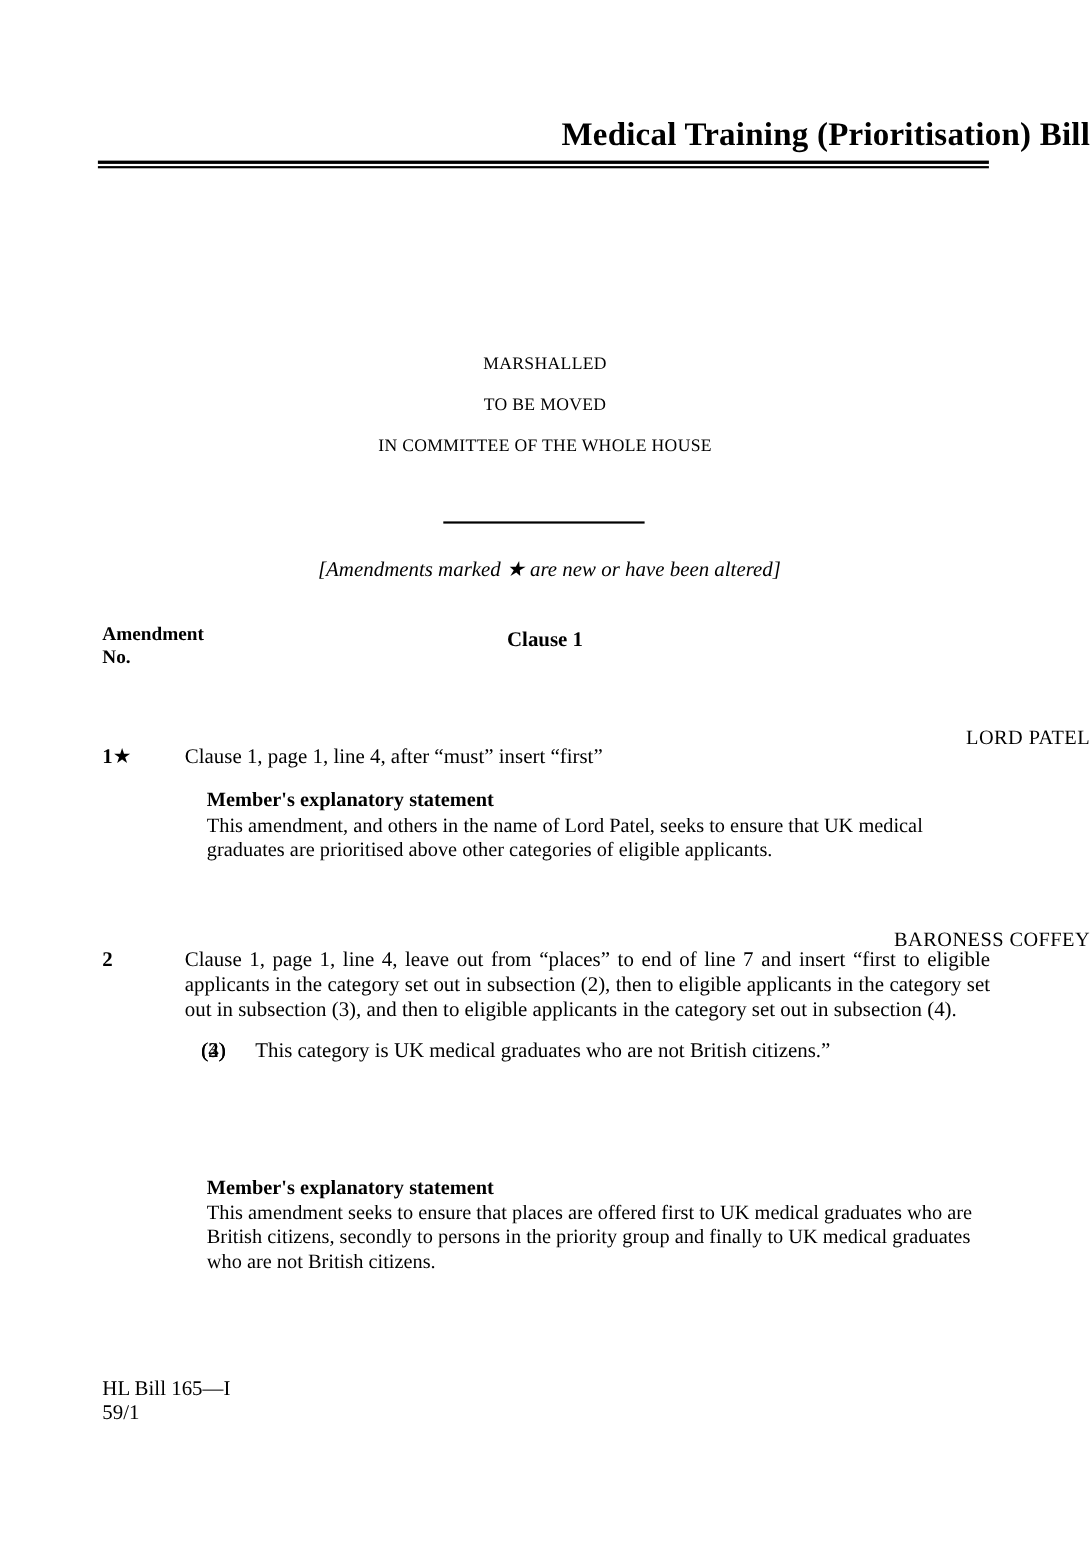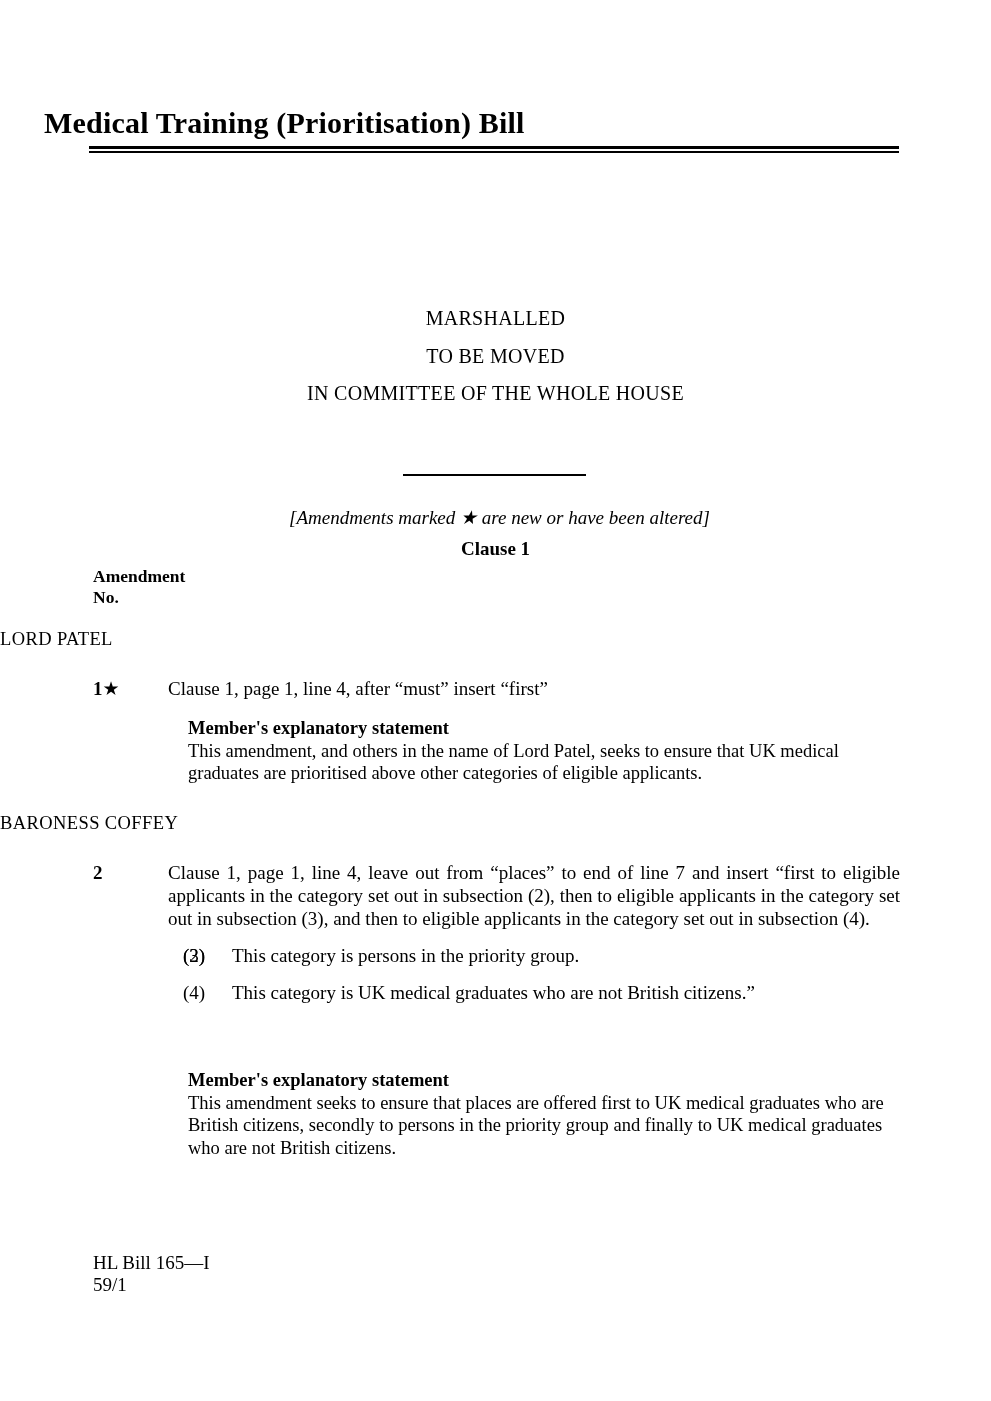--- a/index.html
+++ b/index.html
@@ -9,38 +9,38 @@
     width: 991px;
     height: 1401px;
     background: #ffffff;
     color: #000000;
     font-family: "Liberation Serif", "DejaVu Serif", serif;
     overflow: hidden;
   }
   .doc-title {
     position: absolute;
     top: 106px; left: 0; width: 100%;
-    text-align: left;
+    text-align: right;
     font-size: 30px;
     font-weight: bold;
     letter-spacing: 0.2px;
     padding-left: 44px;
   }
   .double-rule {
     position: absolute;
     top: 146px; left: 89px; width: 810px;
     height: 7px;
     border-top: 3px solid #000;
     border-bottom: 2px solid #000;
   }
   .headings {
     position: absolute;
-    top: 300px; left: 0; width: 100%;
+    top: 312px; left: 0; width: 100%;
     text-align: center;
-    font-size: 20px;
+    font-size: 16px;
     line-height: 37.5px;
     letter-spacing: 0.3px;
   }
   .short-rule {
     position: absolute;
     top: 474px; left: 403px; width: 183px;
     border-top: 2px solid #000;
   }
   .star-note {
     position: absolute;
@@ -51,31 +51,32 @@
   }
   .colhead-left {
     position: absolute;
     top: 566px; left: 93px; width: 105px;
     font-weight: bold;
     font-size: 17.5px;
     line-height: 20.5px;
   }
   .colhead-center {
     position: absolute;
-    top: 538px; left: 0; width: 100%;
+    top: 571px; left: 0; width: 100%;
     text-align: center;
     font-weight: bold;
     font-size: 19px;
   }
   .mover {
     position: absolute;
     left: 0; width: 100%;
-    text-align: left;
+    text-align: right;
     font-size: 18.5px;
     letter-spacing: 0.4px;
+    margin-top: 32px;
   }
   .mover-1 { top: 629px; }
   .mover-2 { top: 813px; }
   .amend {
     position: absolute;
     left: 93px; width: 807px;
     font-size: 19px;
     line-height: 23px;
   }
   .amend-1 { top: 677px; }
@@ -152,21 +153,20 @@
 
   <div class="amend amend-2">
     <div class="amend-num"><span>2</span></div>
     <div class="amend-body">
       <div class="amend-text">Clause 1, page 1, line 4, leave out from “places” to end of line 7 and insert “first to eligible applicants in the category set out in subsection (2), then to eligible applicants in the category set out in subsection (3), and then to eligible applicants in the category set out in subsection (4).</div>
       <div class="subsec">
         <span class="subsec-num">(2)</span>
       </div>
       <div class="subsec">
         <span class="subsec-num">(3)</span>
-        <span>This category is persons in the priority group.</span>
       </div>
       <div class="subsec">
         <span class="subsec-num">(4)</span>
         <span>This category is UK medical graduates who are not British citizens.”</span>
       </div>
     </div>
   </div>
 
   <div class="expl expl-2">
     <div class="expl-head">Member's explanatory statement</div>

